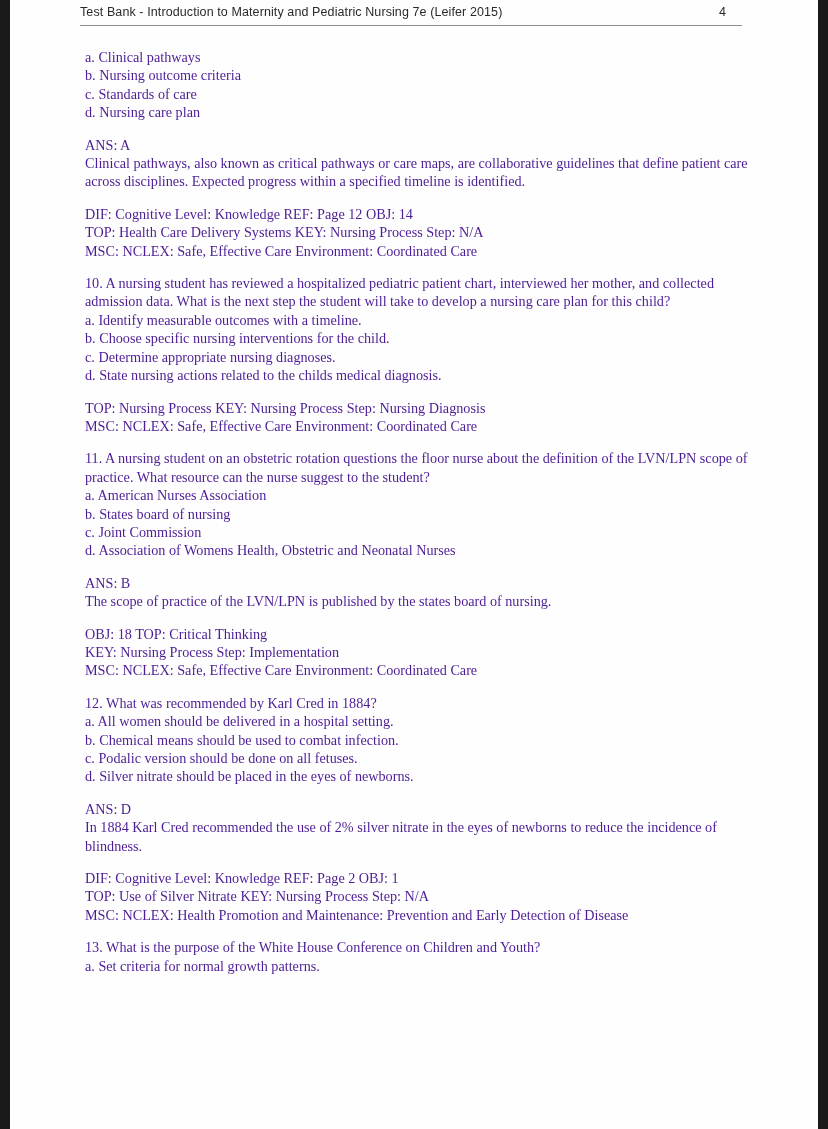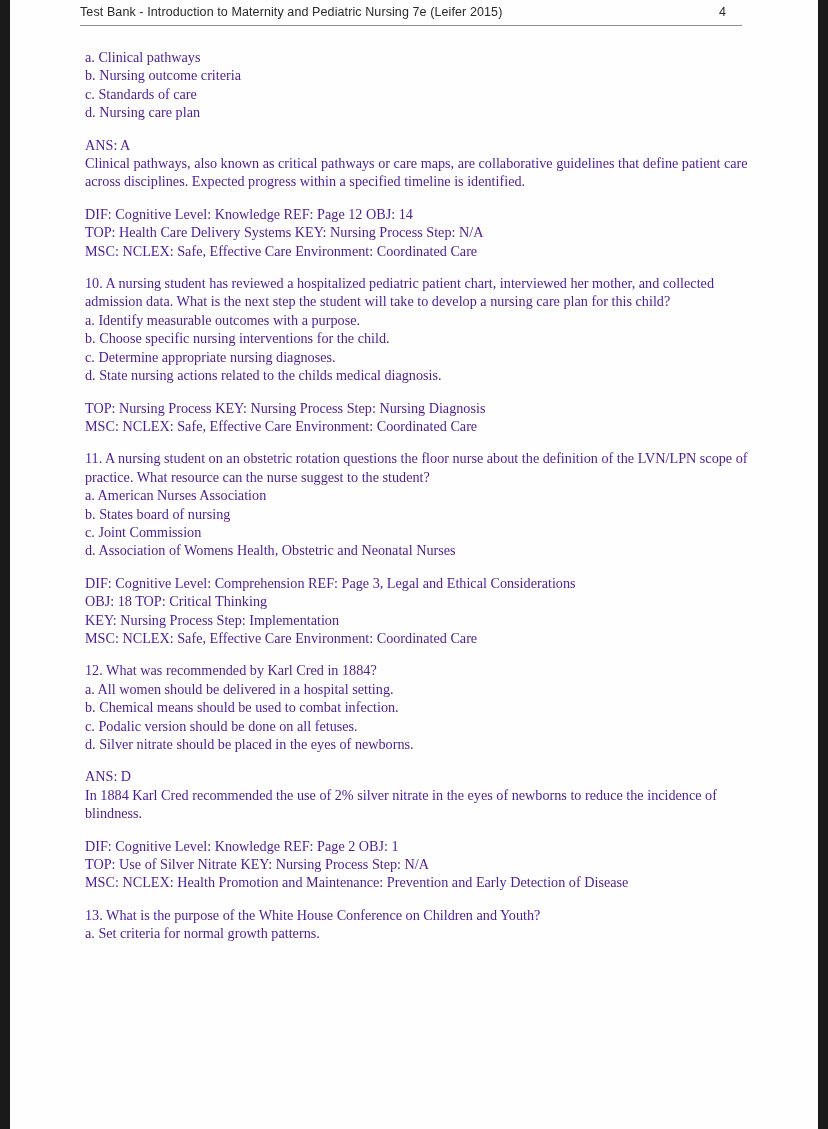--- a/index.html
+++ b/index.html
@@ -115,38 +115,41 @@
           <div class="text-line flow">ANS: A</div>
           <div class="text-line flow">Clinical pathways, also known as critical pathways or care maps, are collaborative guidelines that define patient care across disciplines. Expected progress within a specified timeline is identified.</div>
         </div>
         <div class="text-block">
           <div class="text-line flow">DIF: Cognitive Level: Knowledge REF: Page 12 OBJ: 14</div>
           <div class="text-line flow">TOP: Health Care Delivery Systems KEY: Nursing Process Step: N/A</div>
           <div class="text-line flow">MSC: NCLEX: Safe, Effective Care Environment: Coordinated Care</div>
         </div>
         <div class="text-block">
           <div class="text-line flow">10. A nursing student has reviewed a hospitalized pediatric patient chart, interviewed her mother, and collected admission data. What is the next step the student will take to develop a nursing care plan for this child?</div>
-          <div class="text-line flow">a. Identify measurable outcomes with a purpose.</div>
+          <div class="text-line flow">a. Identify measurable outcomes with a timeline.</div>
           <div class="text-line flow">b. Choose specific nursing interventions for the child.</div>
           <div class="text-line flow">c. Determine appropriate nursing diagnoses.</div>
           <div class="text-line flow">d. State nursing actions related to the childs medical diagnosis.</div>
         </div>
         <div class="text-block">
           <div class="text-line flow">TOP: Nursing Process KEY: Nursing Process Step: Nursing Diagnosis</div>
           <div class="text-line flow">MSC: NCLEX: Safe, Effective Care Environment: Coordinated Care</div>
         </div>
         <div class="text-block">
           <div class="text-line flow">11. A nursing student on an obstetric rotation questions the floor nurse about the definition of the LVN/LPN scope of practice. What resource can the nurse suggest to the student?</div>
           <div class="text-line flow">a. American Nurses Association</div>
           <div class="text-line flow">b. States board of nursing</div>
           <div class="text-line flow">c. Joint Commission</div>
           <div class="text-line flow">d. Association of Womens Health, Obstetric and Neonatal Nurses</div>
         </div>
         <div class="text-block">
-          <div class="text-line flow">DIF: Cognitive Level: Comprehension REF: Page 3, Legal and Ethical Considerations</div>
+          <div class="text-line flow">ANS: B</div>
+          <div class="text-line flow">The scope of practice of the LVN/LPN is published by the states board of nursing.</div>
+        </div>
+        <div class="text-block">
           <div class="text-line flow">OBJ: 18 TOP: Critical Thinking</div>
           <div class="text-line flow">KEY: Nursing Process Step: Implementation</div>
           <div class="text-line flow">MSC: NCLEX: Safe, Effective Care Environment: Coordinated Care</div>
         </div>
         <div class="text-block">
           <div class="text-line flow">12. What was recommended by Karl Cred in 1884?</div>
           <div class="text-line flow">a. All women should be delivered in a hospital setting.</div>
           <div class="text-line flow">b. Chemical means should be used to combat infection.</div>
           <div class="text-line flow">c. Podalic version should be done on all fetuses.</div>
           <div class="text-line flow">d. Silver nitrate should be placed in the eyes of newborns.</div>

